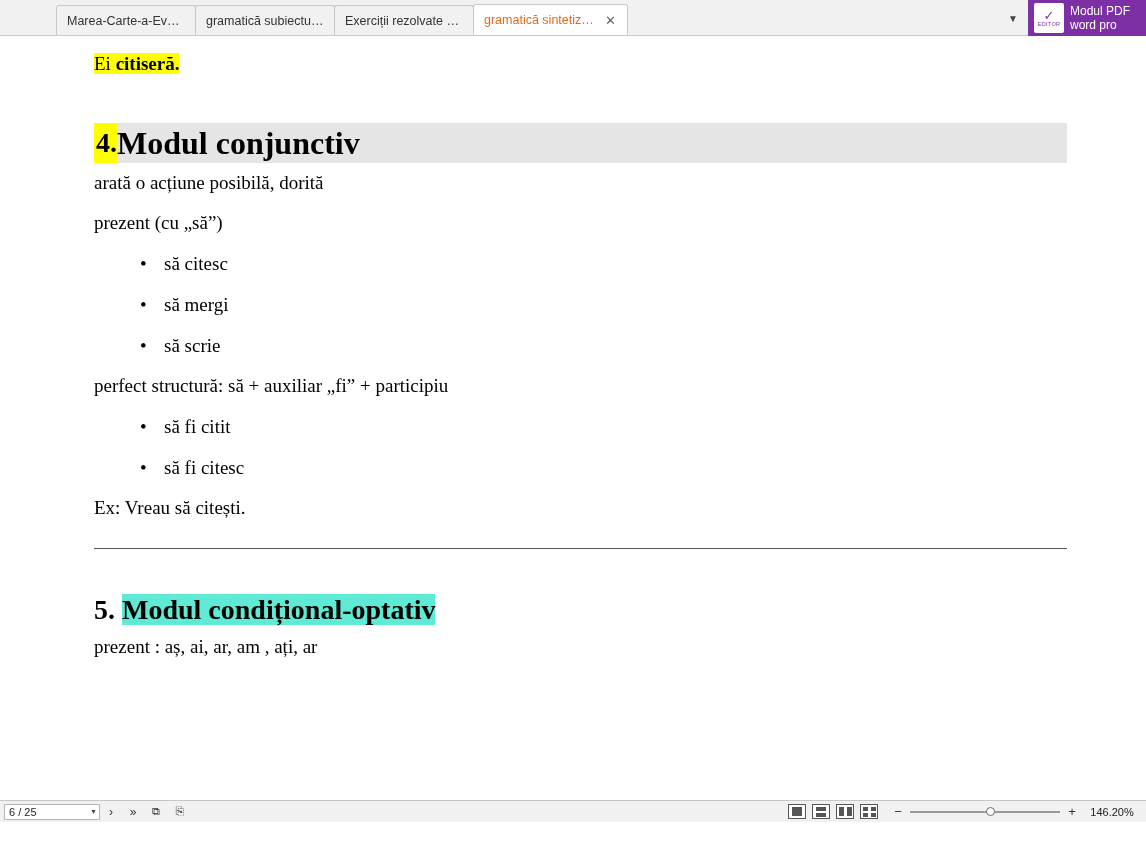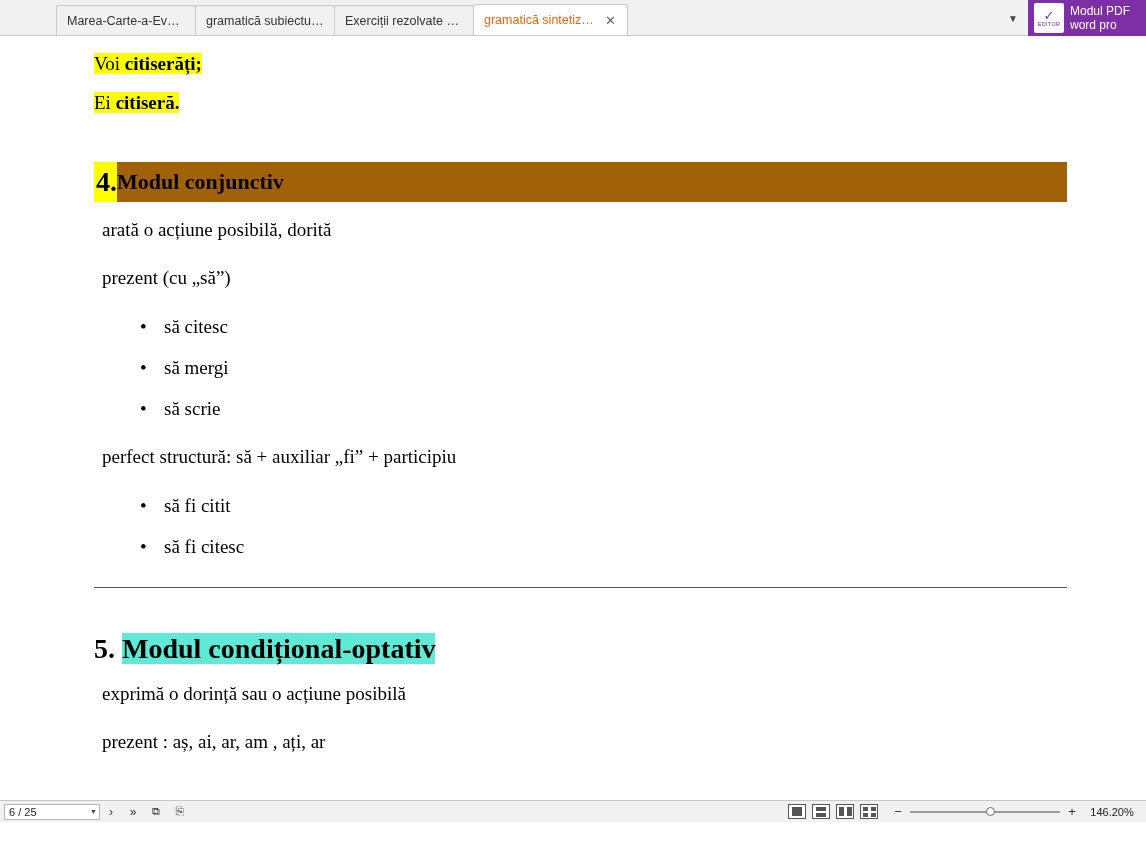--- a/index.html
+++ b/index.html
@@ -119,26 +119,26 @@
   }
   .bigline .num {
     background: #ffff00;
     font-size: 28px;
     font-weight: bold;
     line-height: 40px;
     padding-left: 2px;
   }
   .bigline .rest {
     flex: 1;
-    background: #a16207;
-    font-size: 22px;
+    background: #e5e5e5;
+    font-size: 32px;
     font-weight: bold;
     line-height: 40px;
   }
-  .para { font-size: 19px; line-height: 40px; margin: 8px; }
+  .para { font-size: 19px; line-height: 40px; margin: 0; }
   ul.bul {
     list-style: none;
     margin: 0;
     padding: 0 0 0 46px;
   }
   ul.bul li {
     font-size: 19px;
     line-height: 41px;
     position: relative;
     padding-left: 24px;
@@ -276,23 +276,20 @@
       <div class="ptext">Modul PDF</div>
       <div class="ptext">word pro</div>
     </div>
   </div>
 </div>
 
 <div class="docwrap">
   <div class="page">
 
     <p class="line" style="margin-top:17px">
-      <span class="hl-yellow"><span>Voi </span><b>citiserăți;</b></span>
-    </p>
-    <p class="line" style="margin-top:17px">
       <span class="hl-yellow"><span>Ei </span><b>citiseră.</b></span>
     </p>
 
     <div class="bigline" style="margin-top:48px">
       <span class="num">4.</span>
       <span class="rest">Modul conjunctiv</span>
     </div>
 
     <p class="para">arată o acțiune posibilă, dorită</p>
     <p class="para">prezent (cu „să”)</p>
@@ -303,29 +300,29 @@
       <li>să scrie</li>
     </ul>
 
     <p class="para">perfect structură: să + auxiliar „fi” + participiu</p>
 
     <ul class="bul">
       <li>să fi citit</li>
       <li>să fi citesc</li>
     </ul>
 
+    <p class="para">Ex: Vreau să citești.</p>
 
     <div class="hr"></div>
 
     <h2 class="heading5">
       <span class="num">5.</span>
       <span class="txt">Modul condițional-optativ</span>
     </h2>
 
-    <p class="para">exprimă o dorință sau o acțiune posibilă</p>
     <p class="para">prezent : aș, ai, ar, am , ați, ar</p>
   </div>
 
   <div class="bottombar">
     <div class="pagebox">
       <span>6 / 25</span>
       <span class="caret">▼</span>
     </div>
     <div class="navbtn">›</div>
     <div class="navbtn">»</div>

